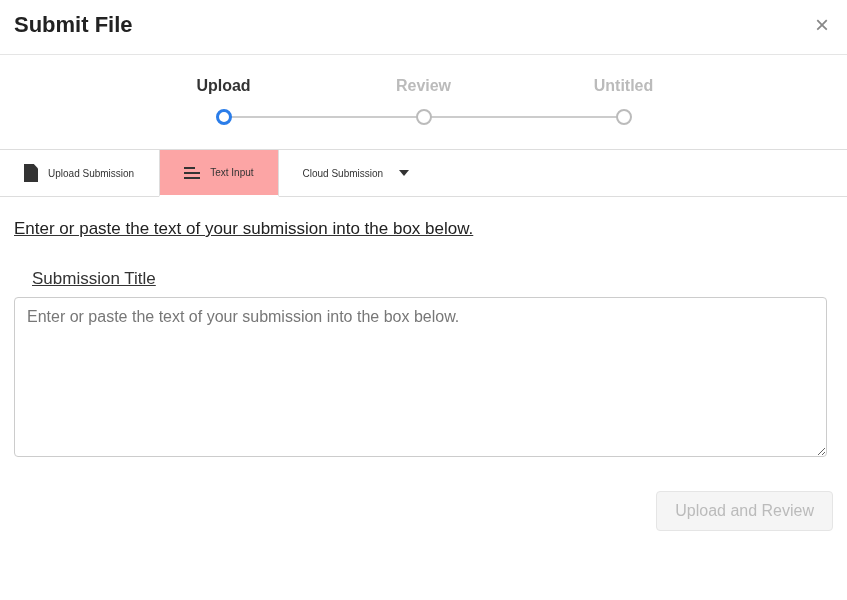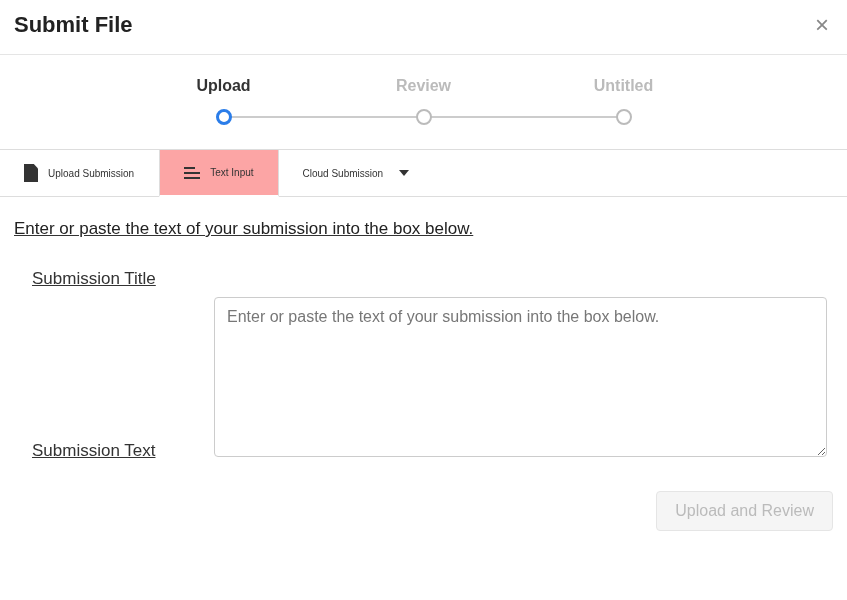--- a/index.html
+++ b/index.html
@@ -236,21 +236,20 @@
 </div>
 
 <div class="content">
   <div class="instruction">Enter or paste the text of your submission into the box below.</div>
 
   <div class="form-row">
     <div class="form-label">Submission Title</div>
   </div>
 
   <div class="form-row">
-    <div class="form-label">Submission Text</div>
     <div class="form-field">
       <textarea class="textarea" placeholder="Enter or paste the text of your submission into the box below." style=""></textarea>
     </div>
   </div>
 </div>
 
 <div class="footer">
   <button class="btn-primary">Upload and Review</button>
 </div>
 

